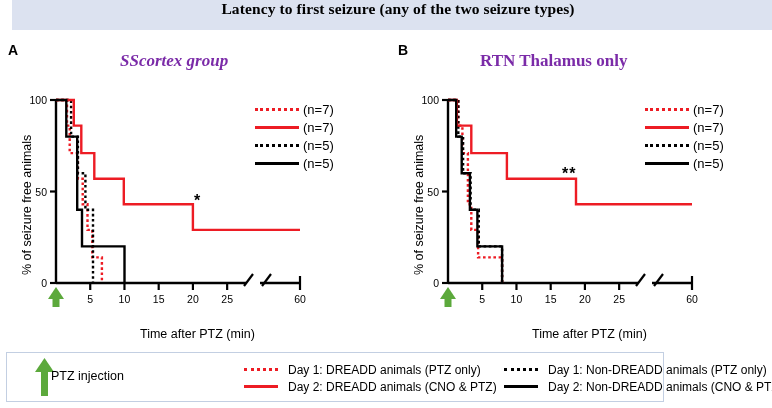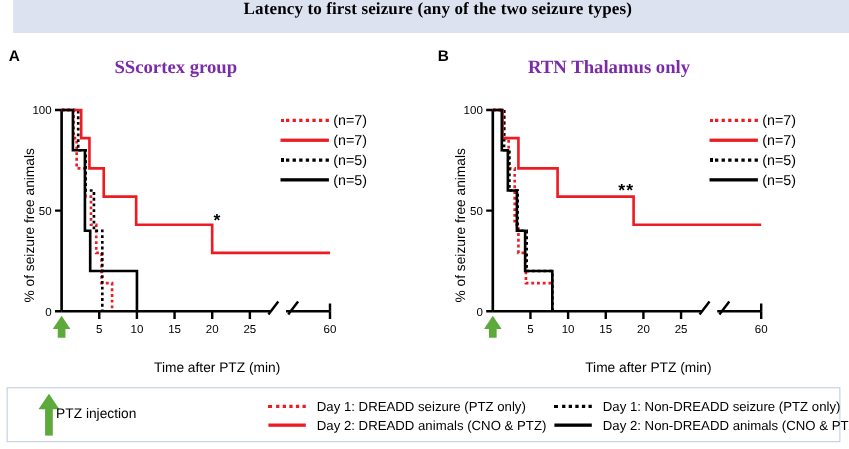--- a/index.html
+++ b/index.html
@@ -20,39 +20,39 @@
   .legend-in .row{display:flex;align-items:center;height:18px;text-align:right;}
   .legend-in .swatch{width:44px;height:0;margin-right:4px;}
   .legend-in .lbl{font-size:13px;color:#000;font-family:"Liberation Sans",sans-serif;line-height:1;}
   .sw-red-dot{border-top:3px dotted #ED1C24;}
   .sw-red-sol{border-top:3px solid #ED1C24;}
   .sw-blk-dot{border-top:3px dotted #000;}
   .sw-blk-sol{border-top:3px solid #000;}
 
   .star{position:absolute;font-size:16px;font-weight:bold;color:#000;font-family:"Liberation Sans",sans-serif;letter-spacing:1px;}
 
-  .bottom-legend{position:absolute;left:6px;top:352px;width:758px;height:50px;border:1px solid #c3cfe2;background:#fff;box-sizing:border-box;}
+  .bottom-legend{position:absolute;left:6px;top:352px;width:658px;height:50px;border:1px solid #c3cfe2;background:#fff;box-sizing:border-box;}
   .bl-inner{position:relative;width:100%;height:100%;}
   .ptz-txt{position:absolute;left:44px;top:16px;font-size:12.5px;color:#000;font-family:"Liberation Sans",sans-serif;}
   .bl-col{position:absolute;top:8px;}
   .bl-row{display:flex;align-items:center;height:17px;}
   .bl-sw{width:34px;height:0;margin-right:10px;}
   .bl-lbl{font-size:12px;color:#000;white-space:nowrap;font-family:"Liberation Sans",sans-serif;line-height:1;}
 </style>
 </head>
 <body>
 
 <div id="root">
 
   <div class="title-bar">
     <span class="t">Latency to first seizure (any of the two seizure types)</span>
   </div>
 
   <div class="panel-label" style="left:8px;top:42px;">A</div>
-  <div class="panel-title" style="left:104px;top:51px;">SScortex group</div>
+  <div class="panel-title" style="left:120px;top:51px;font-style:italic;">SScortex group</div>
 
   <div class="plot" style="left:0px;top:92px;width:390px;height:210px;">
     <svg id="svgA" width="390" height="215">
         <line x1="56" y1="8" x2="56" y2="191" stroke="#000" stroke-width="2.4"></line>
         <line x1="56" y1="191" x2="246" y2="191" stroke="#000" stroke-width="2.4"></line>
         <line x1="260" y1="191" x2="300" y2="191" stroke="#000" stroke-width="2.4"></line>
         <line x1="244" y1="194" x2="253" y2="182" stroke="#000" stroke-width="2.2"></line>
         <line x1="262" y1="194" x2="271" y2="182" stroke="#000" stroke-width="2.2"></line>
         <line x1="300" y1="191" x2="300" y2="184" stroke="#000" stroke-width="2.2"></line>
         <line x1="50" y1="191" x2="56" y2="191" stroke="#000" stroke-width="2.2"></line>
@@ -180,32 +180,32 @@
         <g fill="#5CA93C">
           <rect x="10" y="13" width="7" height="28"></rect>
           <polygon points="13.5,3 4,17 23,17"></polygon>
         </g>
       </svg>
       <div class="ptz-txt">PTZ injection</div>
 
       <div class="bl-col" style="left:237px;">
         <div class="bl-row">
           <span class="bl-sw sw-red-dot"></span>
-          <span class="bl-lbl">Day 1: DREADD seizure (PTZ only)</span>
+          <span class="bl-lbl">Day 1: DREADD animals (PTZ only)</span>
         </div>
         <div class="bl-row">
           <span class="bl-sw sw-red-sol"></span>
           <span class="bl-lbl">Day 2: DREADD animals (CNO &amp; PTZ)</span>
         </div>
       </div>
 
       <div class="bl-col" style="left:497px;">
         <div class="bl-row">
           <span class="bl-sw sw-blk-dot"></span>
-          <span class="bl-lbl">Day 1: Non-DREADD seizure (PTZ only)</span>
+          <span class="bl-lbl">Day 1: Non-DREADD animals (PTZ only)</span>
         </div>
         <div class="bl-row">
           <span class="bl-sw sw-blk-sol"></span>
           <span class="bl-lbl">Day 2: Non-DREADD animals (CNO &amp; PTZ)</span>
         </div>
       </div>
     </div>
   </div>
 
 </div>

